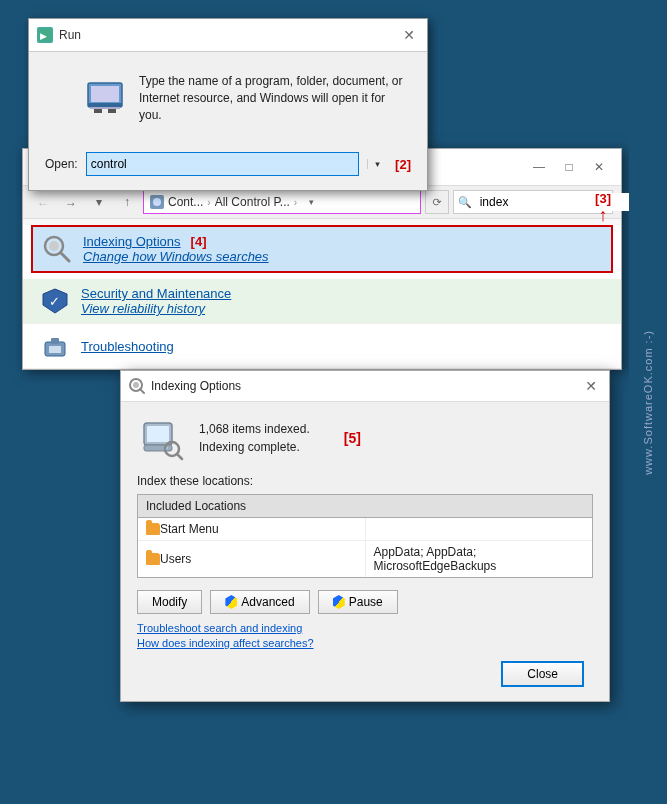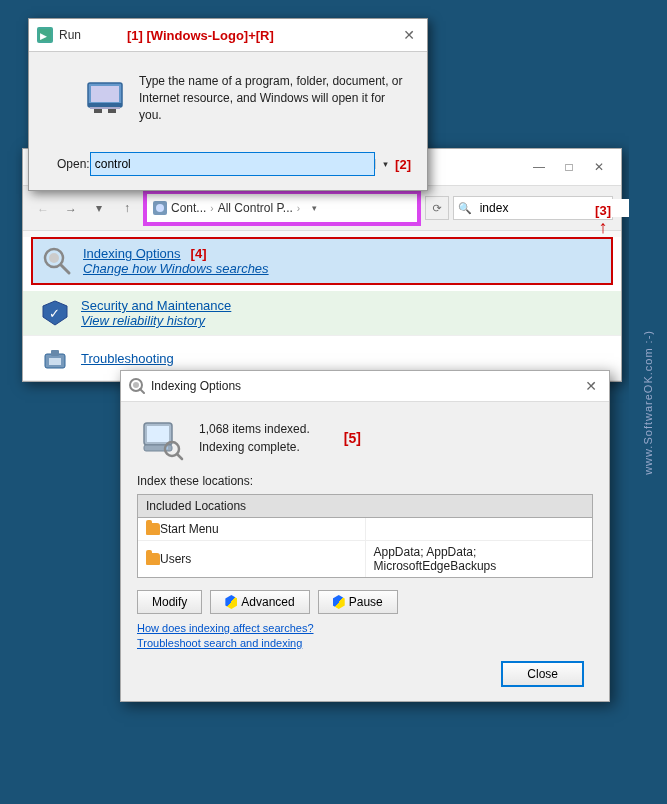--- a/index.html
+++ b/index.html
@@ -106,21 +106,21 @@
     .run-description {
       font-size: 12px;
       color: #222;
       line-height: 1.4;
     }
 
     .run-open-row {
       padding: 8px 16px 14px 16px;
       display: flex;
       align-items: center;
-      margin-left: 12px;
+      gap: 8px;
     }
     .run-open-label {
       font-size: 12px;
       color: #222;
       white-space: nowrap;
     }
     .run-open-input-wrapper {
       flex: 1;
       display: flex;
       align-items: center;
@@ -210,22 +210,22 @@
       background:none;border:none;cursor:pointer;
       font-size:12px;color:#666;
       display:flex;align-items:center;justify-content:center;
     }
     .nav-btn.disabled { color:#bbb; cursor:default; }
     .address-bar {
       flex: 1;
       display: flex;
       align-items: center;
       background: white;
-      border: 4px solid #d946ef;
-      height: 36px;
+      border: 1px solid #d946ef;
+      height: 24px;
       padding: 0 6px;
       gap: 4px;
       font-size: 12px;
     }
     .address-crumb {
       color: #333;
     }
     .address-sep {
       color: #999;
       font-size: 10px;
@@ -465,21 +465,20 @@
 <div class="run-dialog">
   <div class="run-titlebar">
     <div class="run-titlebar-left">
       <div class="run-title-icon">
         <svg width="12" height="12" viewBox="0 0 12 12">
             <rect width="12" height="12" fill="#4a8"></rect>
             <text x="1" y="10" font-size="9" fill="white">▶</text>
           </svg>
       </div>
       <span class="run-title-text">Run</span>
-      <span class="run-shortcut-label">[1]  [Windows-Logo]+[R]</span>
     </div>
     <button class="window-close-btn">✕</button>
   </div>
   <div class="run-body">
     <div class="run-icon">
       <svg width="38" height="34" viewBox="0 0 38 34">
         <rect x="2" y="2" width="34" height="24" rx="2" fill="#6699cc" stroke="#336699" stroke-width="1.5"></rect>
         <rect x="2" y="22" width="34" height="4" fill="#336699"></rect>
         <rect x="8" y="28" width="8" height="4" fill="#555"></rect>
         <rect x="22" y="28" width="8" height="4" fill="#555"></rect>
@@ -665,21 +664,21 @@
         <span class="idx-btn-shield"></span>
         <span>Advanced</span>
       </button>
       <button class="idx-btn">
         <span class="idx-btn-shield"></span>
         <span>Pause</span>
       </button>
     </div>
 
     <div class="idx-links">
+      <a class="idx-link" href="#">Troubleshoot search and indexing</a>
       <a class="idx-link" href="#">How does indexing affect searches?</a>
-      <a class="idx-link" href="#">Troubleshoot search and indexing</a>
     </div>
 
     <div class="idx-bottom-row">
       <button class="idx-close-btn">Close</button>
     </div>
   </div>
 </div>
 
 </body></html>

